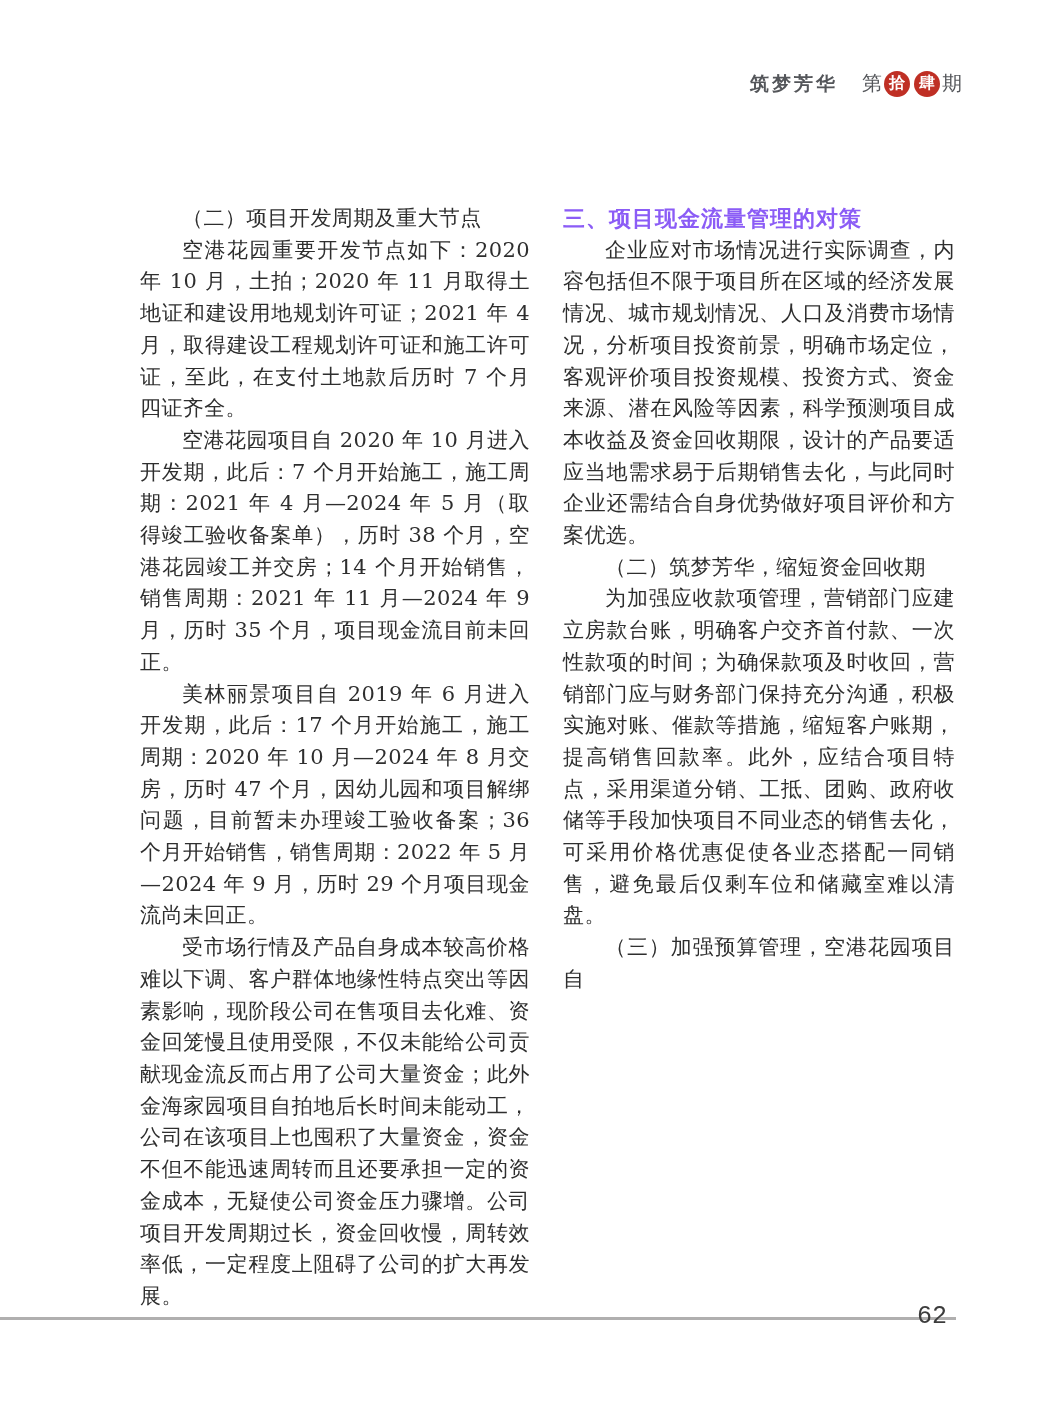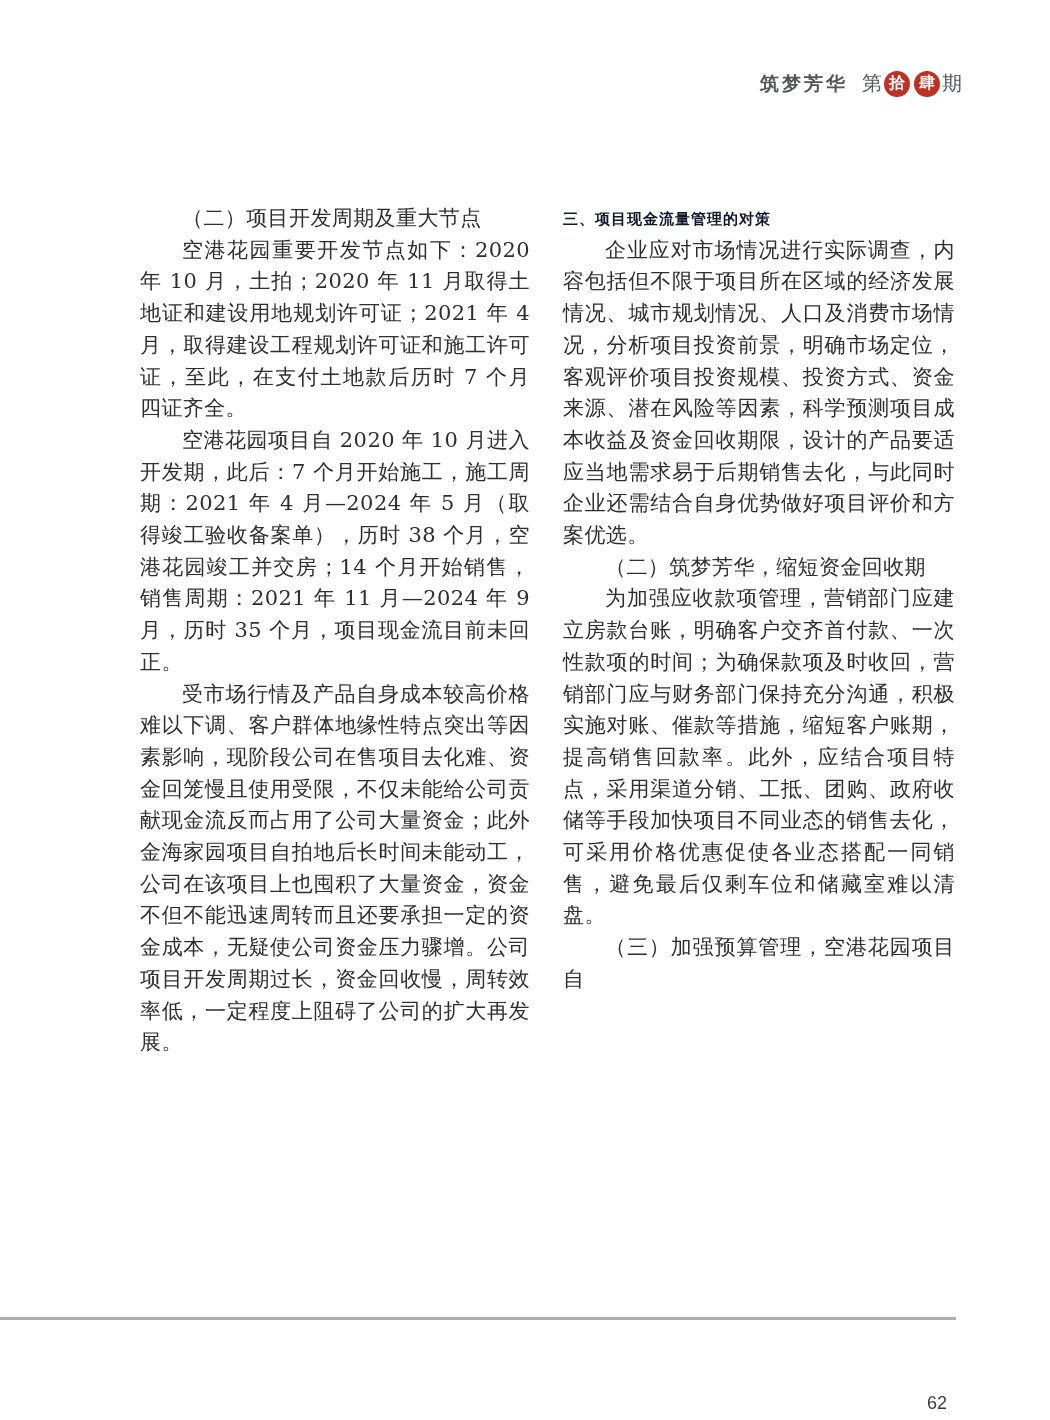--- a/index.html
+++ b/index.html
@@ -19,21 +19,21 @@
     right: 88px;
     display: flex;
     align-items: center;
     font-family: "Liberation Sans", sans-serif;
     color: #54565a;
   }
   .mag-title {
     font-size: 19px;
     font-weight: bold;
     letter-spacing: 3px;
-    margin-right: 14px;
+    margin-right: 24px;
   }
   .issue {
     display: flex;
     align-items: center;
     font-size: 20px;
     letter-spacing: 0;
   }
   .issue-badge {
     width: 26px;
     height: 26px;
@@ -65,43 +65,43 @@
     letter-spacing: 0.4px;
   }
   .col-left  { width: 390px; }
   .col-right { width: 392px; }
   .col p {
     margin: 0;
     text-indent: 2em;
   }
   .section-heading {
     font-family: "Liberation Sans", sans-serif;
-    font-size: 15px;
+    font-size: 22px;
     font-weight: bold;
-    color: #0f172a;
+    color: #8b5cf6;
     letter-spacing: 1px;
     margin: 0;
     line-height: 31.7px;
   }
 
   
   .footer-rule {
     position: absolute;
     left: 0;
     top: 1317px;
     width: 956px;
     height: 3px;
     background: #b0afaf;
   }
   .page-number {
     position: absolute;
-    top: 1393px;
+    top: 1302px;
     right: 103px;
-    font-family: Liberation Sans, sans-serif;
-    font-size: 18px;
+    font-family: Liberation Mono, monospace;
+    font-size: 25px;
     color: #3c3c3c;
   }
 </style>
 </head>
 <body>
 
 <div class="page">
 
   <header class="page-header">
     <span class="mag-title">筑梦芳华</span>
@@ -112,20 +112,21 @@
       <span>期</span>
     </span>
   </header>
 
   <main class="columns">
 
     <section class="col col-left">
       <p>（二）项目开发周期及重大节点</p>
       <p>空港花园重要开发节点如下：2020 年 10 月，土拍；2020 年 11 月取得土地证和建设用地规划许可证；2021 年 4 月，取得建设工程规划许可证和施工许可证，至此，在支付土地款后历时 7 个月四证齐全。</p>
       <p>空港花园项目自 2020 年 10 月进入开发期，此后：7 个月开始施工，施工周期：2021 年 4 月—2024 年 5 月（取得竣工验收备案单），历时 38 个月，空港花园竣工并交房；14 个月开始销售，销售周期：2021 年 11 月—2024 年 9 月，历时 35 个月，项目现金流目前未回正。</p>
+      <p>美林丽景项目自 2019 年 6 月进入开发期，此后：17 个月开始施工，施工周期：2020 年 10 月—2024 年 8 月交房，历时 47 个月，因幼儿园和项目解绑问题，目前暂未办理竣工验收备案；36 个月开始销售，销售周期：2022 年 5 月—2024 年 9 月，历时 29 个月项目现金流尚未回正。</p>
       <p>受市场行情及产品自身成本较高价格难以下调、客户群体地缘性特点突出等因素影响，现阶段公司在售项目去化难、资金回笼慢且使用受限，不仅未能给公司贡献现金流反而占用了公司大量资金；此外金海家园项目自拍地后长时间未能动工，公司在该项目上也囤积了大量资金，资金不但不能迅速周转而且还要承担一定的资金成本，无疑使公司资金压力骤增。公司项目开发周期过长，资金回收慢，周转效率低，一定程度上阻碍了公司的扩大再发展。</p>
     </section>
 
     <section class="col col-right">
       <h2 class="section-heading">三、项目现金流量管理的对策</h2>
       <p>企业应对市场情况进行实际调查，内容包括但不限于项目所在区域的经济发展情况、城市规划情况、人口及消费市场情况，分析项目投资前景，明确市场定位，客观评价项目投资规模、投资方式、资金来源、潜在风险等因素，科学预测项目成本收益及资金回收期限，设计的产品要适应当地需求易于后期销售去化，与此同时企业还需结合自身优势做好项目评价和方案优选。</p>
       <p>（二）筑梦芳华，缩短资金回收期</p>
       <p>为加强应收款项管理，营销部门应建立房款台账，明确客户交齐首付款、一次性款项的时间；为确保款项及时收回，营销部门应与财务部门保持充分沟通，积极实施对账、催款等措施，缩短客户账期，提高销售回款率。此外，应结合项目特点，采用渠道分销、工抵、团购、政府收储等手段加快项目不同业态的销售去化，可采用价格优惠促使各业态搭配一同销售，避免最后仅剩车位和储藏室难以清盘。</p>
       <p>（三）加强预算管理，空港花园项目自</p>
     </section>

